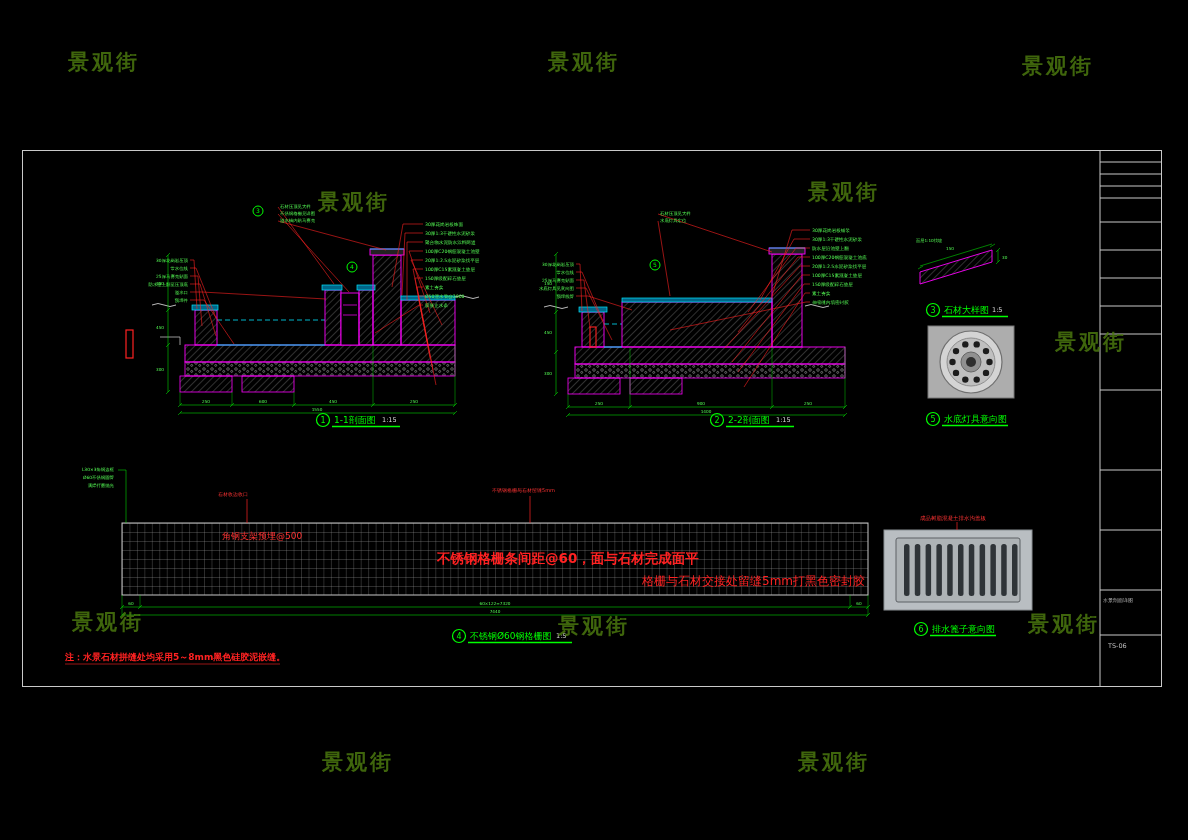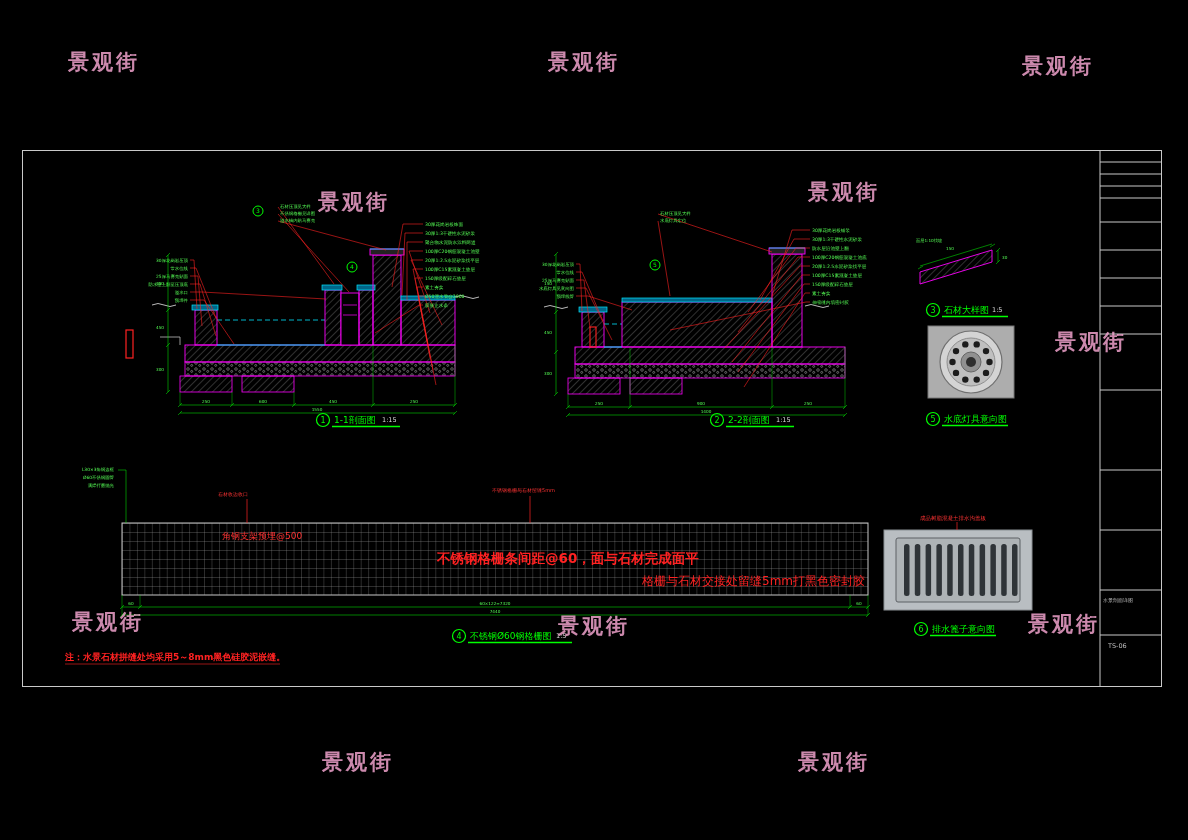--- a/index.html
+++ b/index.html
@@ -1,18 +1,18 @@
 <!DOCTYPE html>
 <html><head>
 <meta charset="utf-8">
 <style>
   html,body{margin:0;padding:0;background:#000;}
   body{position:relative;width:1188px;height:840px;overflow:hidden;
        font-family:"DejaVu Sans",sans-serif;}
-  .wm{position:absolute;color:#f9a8d4;font-size:21px;font-weight:bold;
+  .wm{position:absolute;color:#4d7c0f;font-size:21px;font-weight:bold;
       letter-spacing:3px;opacity:.82;z-index:6;white-space:nowrap;
       font-family:"DejaVu Sans",sans-serif;}
   .frame{position:absolute;left:22px;top:150px;width:1140px;height:537px;
          border:1px solid #c9c9c9;box-sizing:border-box;z-index:1;}
   #cad{position:absolute;left:22px;top:150px;z-index:3;
        font-family:"DejaVu Sans",sans-serif;}
   svg text{font-family:"DejaVu Sans",sans-serif;}
 </style>
 </head>
 <body>

